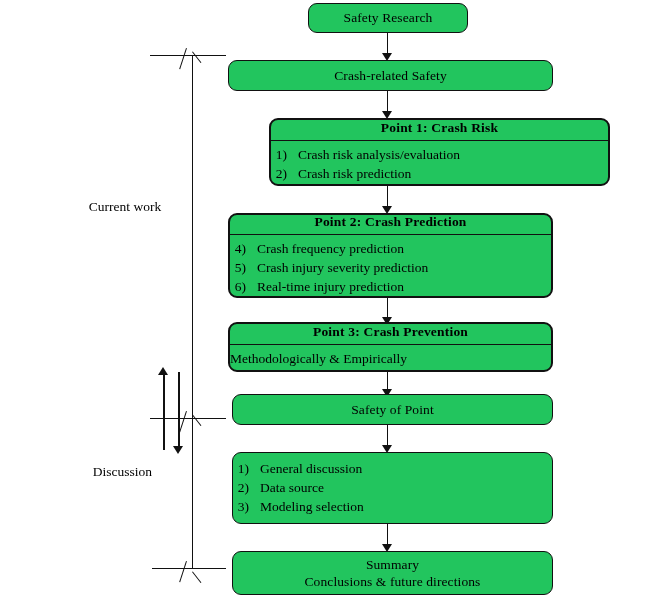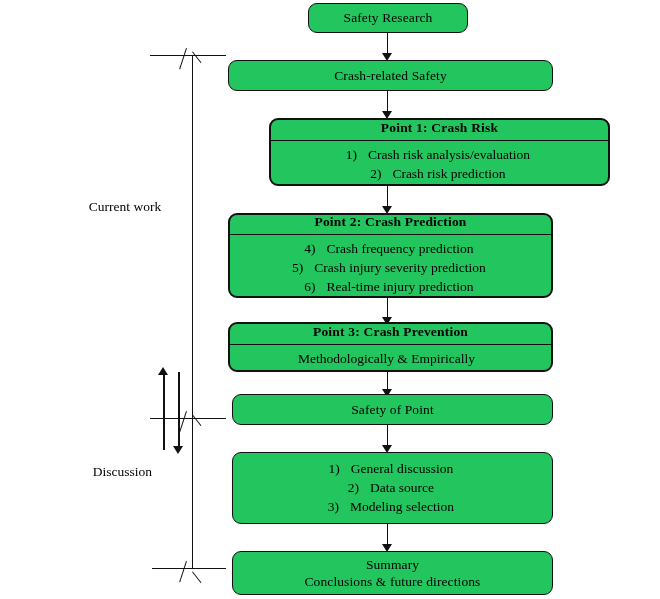--- a/index.html
+++ b/index.html
@@ -54,21 +54,21 @@
     padding: 4px 0 4px 0;
     border-bottom: 1.6px solid #111111;
   }
   .body-area {
     width: 100%;
     box-sizing: border-box;
     padding: 4px 8px 5px 0;
     display: flex;
     flex-direction: column;
     justify-content: center;
-    align-items: center;
+    align-items: flex-start;
   }
   .item {
     font-size: 13.5px;
     line-height: 1.42;
     white-space: nowrap;
   }
   .item .num {
     display: inline-block;
     min-width: 16px;
     text-align: right;

